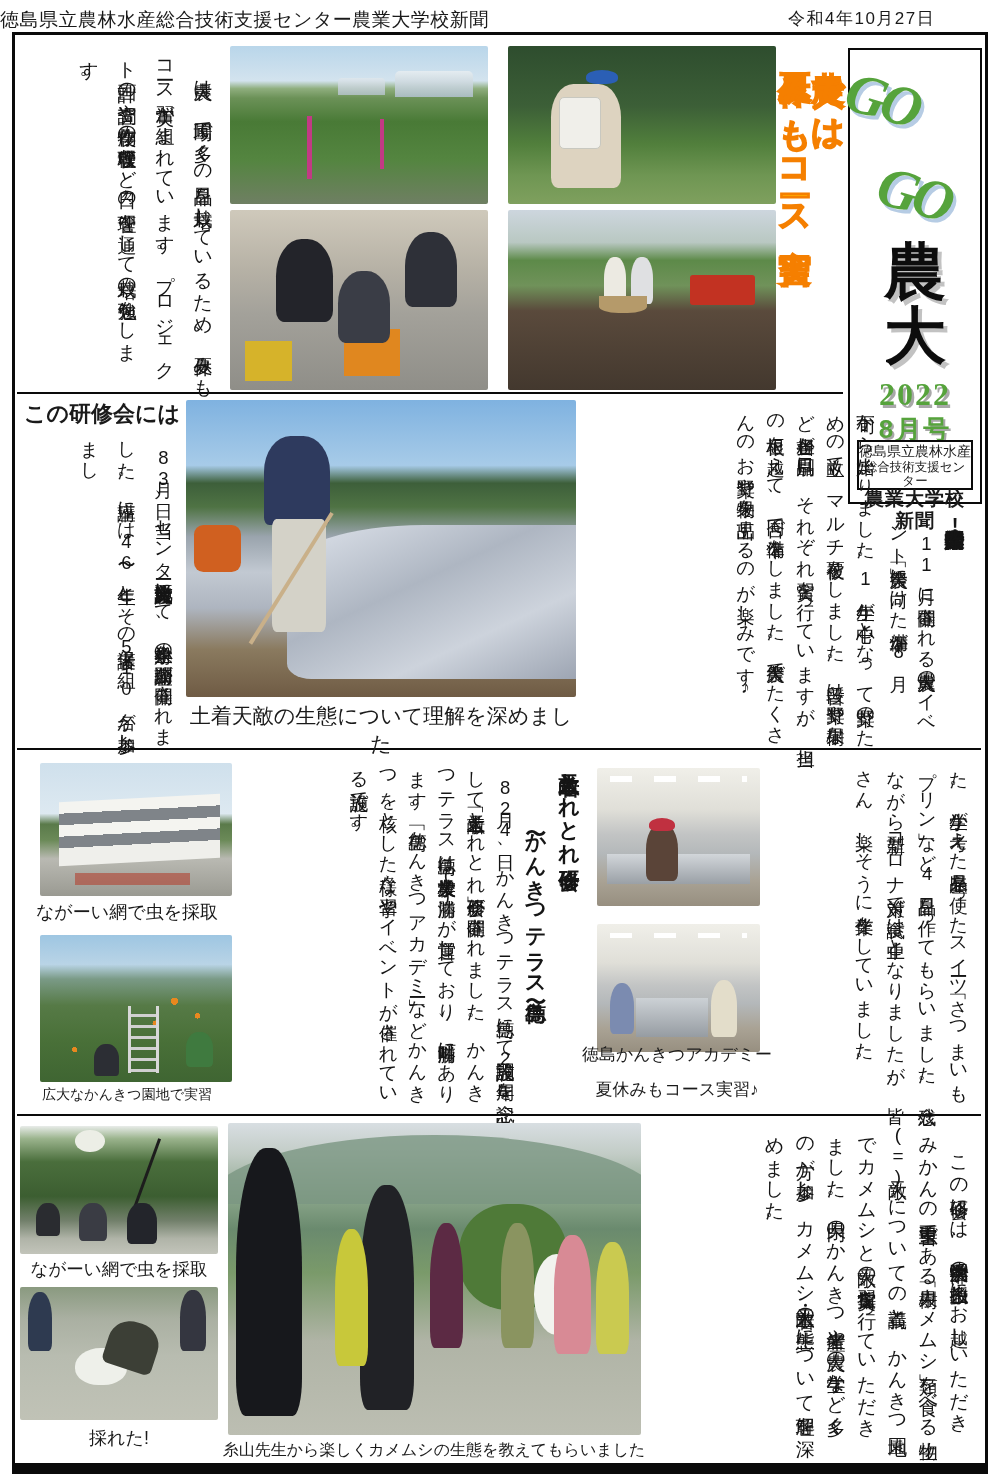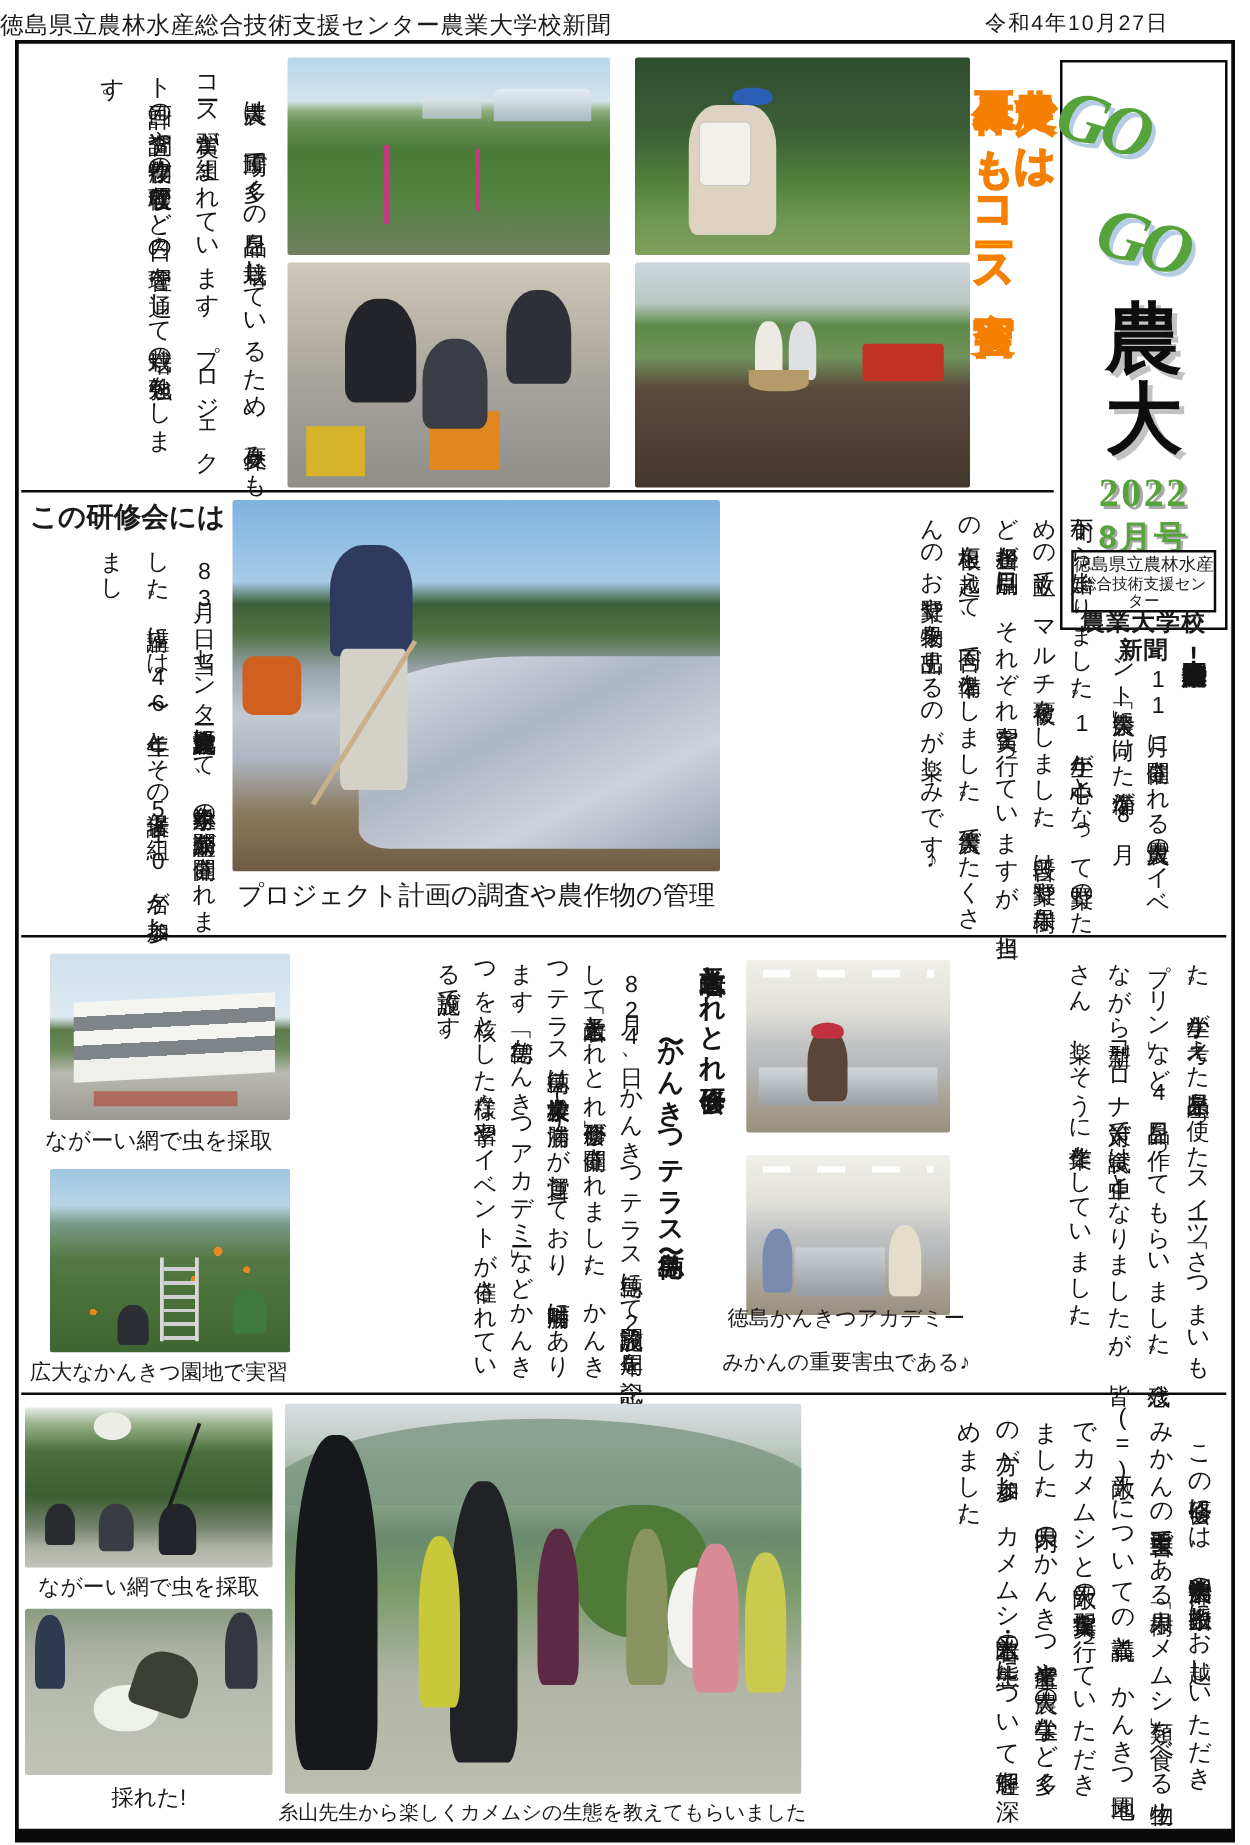--- a/index.html
+++ b/index.html
@@ -25,21 +25,21 @@
   
   .kodomo-title{left:22px;top:399px;width:160px;text-align:center;font-size:22px;font-weight:bold;}
   .kodomo-body1{left:26px;top:428px;width:156px;height:318px;font-size:18.5px;line-height:2.0;}
   .cap{ text-align:center;color:#1a1a1a;}
   .cap-mulch{left:186px;top:702px;width:390px;font-size:21px;}
   .nodaisai-bodyB{left:600px;top:402px;width:280px;height:342px;font-size:18.5px;line-height:1.62;}
   .nodaisai-partA{left:854px;top:514px;width:116px;height:228px;font-size:18.5px;line-height:1.5;}
   .nodaisai-partA .vtitle{font-size:20px;}
   
   .cap-building{left:18px;top:900px;width:218px;font-size:18px;}
-  .cap-orchard{left:18px;top:1086px;width:218px;font-size:17px;}
+  .cap-orchard{left:18px;top:1086px;width:218px;font-size:14px;}
   .tenteki-art{left:248px;top:758px;width:338px;height:350px;font-size:18.5px;line-height:1.58;}
   .tenteki-art .vtitle{font-size:21px;}
   .tenteki-art .vsub{font-weight:bold;font-size:21px;padding-top:60px;}
   .cap-lab1{left:566px;top:1043px;width:222px;font-size:17px;}
   .cap-lab2{left:566px;top:1078px;width:222px;font-size:17px;}
   .kodomo-body2{left:770px;top:758px;width:204px;height:350px;font-size:18.5px;line-height:1.7;}
   
   .cap-net{left:10px;top:1257px;width:218px;font-size:17.5px;}
   .cap-caught{left:10px;top:1426px;width:218px;font-size:18px;}
   .cap-lecture{left:222px;top:1440px;width:424px;font-size:16px;}
@@ -158,21 +158,21 @@
 <div class="abs kodomo-title">この研修会には</div>
 <div class="abs vtext kodomo-body1">　8月3日、当センター六次産業化研究施設にて、小学生対象の公開講座が開催されました。講座には4〜6年生とその保護者5組10名が参加しまし</div>
 
 <div class="abs ph ph-mulch">
   <div style="right:-4%;bottom:6%;width:78%;height:52%;background:linear-gradient(155deg,#dfe4ec 0%,#aeb6c2 40%,#cdd3dc 68%,#99a1af 100%);border-radius:45% 0 0 8%/30% 0 0 10%;"></div>
   <div style="left:20%;top:12%;width:17%;height:30%;background:#2e3a5e;border-radius:40% 40% 8% 8%;"></div>
   <div style="left:22%;top:40%;width:14%;height:38%;background:#d4d2c8;border-radius:8%;"></div>
   <div style="left:37%;top:38%;width:4px;height:52%;background:#c9b089;transform:rotate(32deg);transform-origin:top;"></div>
   <div style="left:2%;top:42%;width:12%;height:16%;background:#d06020;border-radius:20%;"></div>
 </div>
-<div class="abs cap cap-mulch">プロジェクト計画の調査や農作物の管理</div>
+<div class="abs cap cap-mulch">土着天敵の生態について理解を深めました</div>
 
 <div class="abs vtext nodaisai-bodyB">下旬から始まりました。1年生が中心となって野菜のための畝立て、マルチ被覆をしました。普段は野菜や果樹など各担当が品目別に、それぞれ実習を行っていますが、担当の垣根を越えて、合同で準備をしました。農大祭でたくさんのお野菜や果物を出品するのが楽しみです♪</div>
 <div class="abs vtext nodaisai-partA">
   <span class="vtitle">農大祭準備開始!</span>
   <span>　11月に開催される農大最大のイベント「農大祭」に向けた準備が8月</span>
 </div>
 
 <div class="abs ph ph-building">
   <div style="left:10%;top:26%;width:84%;height:48%;background:linear-gradient(180deg,#f4f4f0 0 18%,#7f8489 18% 36%,#f4f4f0 36% 54%,#7f8489 54% 72%,#efefeb 72% 100%);transform:skewY(-3deg);"></div>
   <div style="left:18%;bottom:8%;width:60%;height:9%;background:#b05040;opacity:.7;"></div>
@@ -198,21 +198,21 @@
   <div class="fig" style="left:30%;bottom:18%;width:20%;height:42%;background:#5a4438;"></div>
   <div style="left:32%;bottom:54%;width:16%;height:10%;background:#c03040;border-radius:50% 50% 30% 30%;"></div>
 </div>
 <div class="abs ph ph-lab2">
   <div style="top:7%;left:8%;right:8%;height:4%;background:repeating-linear-gradient(90deg,#ffffff 0 22px,transparent 22px 44px);"></div>
   <div style="bottom:12%;left:24%;width:44%;height:30%;background:linear-gradient(180deg,#ccd1d5,#969ca2);"></div>
   <div class="fig" style="left:8%;bottom:14%;width:15%;height:40%;background:#7b8bb0;"></div>
   <div class="fig" style="right:14%;bottom:12%;width:16%;height:44%;background:#e3ddca;"></div>
 </div>
 <div class="abs cap cap-lab1">徳島かんきつアカデミー</div>
-<div class="abs cap cap-lab2">みかんの重要害虫である♪</div>
+<div class="abs cap cap-lab2">夏休みもコース実習♪</div>
 
 <div class="abs vtext kodomo-body2">た。学生が考えた県産品を使ったスイーツ「さつまいもプリン」など4品目を作ってもらいました。残念ながら新型コロナ対策で試食は中止となりましたが、皆さん、楽しそうに作業をしていました。</div>
 
 <div class="abs ph ph-net">
   <div style="left:56%;top:6%;width:3px;height:62%;background:#1d1d1d;transform:rotate(20deg);transform-origin:bottom;"></div>
   <div style="left:28%;top:3%;width:15%;height:17%;background:#eceee6;border-radius:50%;"></div>
   <div class="fig" style="left:8%;bottom:14%;width:12%;height:26%;background:#2a2c30;"></div>
   <div class="fig" style="left:30%;bottom:10%;width:14%;height:30%;background:#3a3c44;"></div>
   <div class="fig" style="left:54%;bottom:8%;width:15%;height:32%;background:#23252b;"></div>
 </div>

